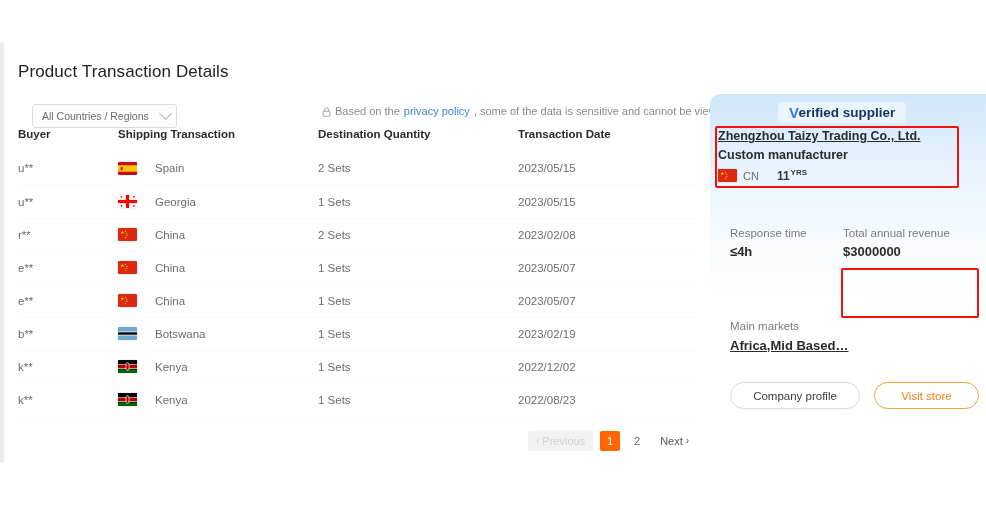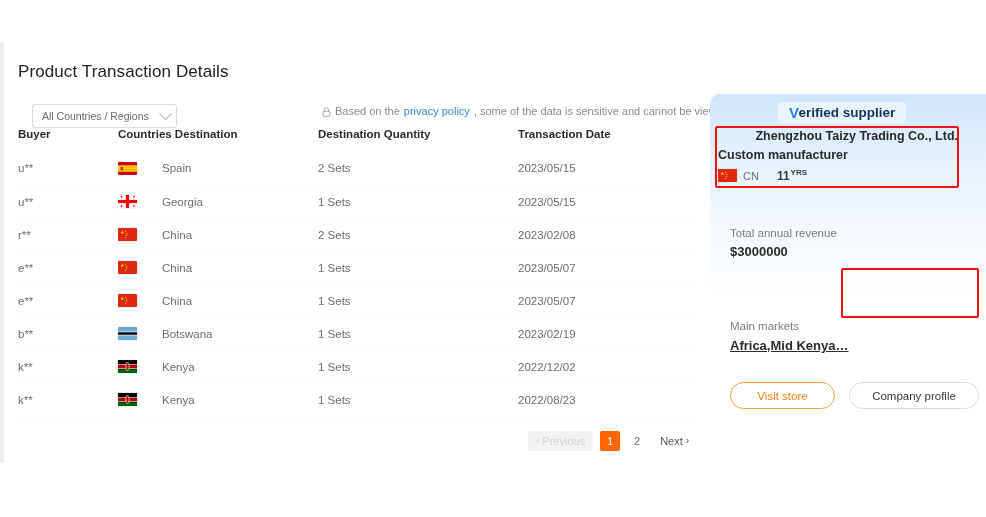--- a/index.html
+++ b/index.html
@@ -116,21 +116,21 @@
     padding: 0;
     vertical-align: middle;
     white-space: nowrap;
     border-bottom: 1px solid #fafafa;
   }
   .col-buyer  { width: 100px; }
   .col-dest   { width: 200px; }
   .col-qty    { width: 200px; }
   .col-date   { width: 180px; }
 
-  .dest-cell { display: flex; align-items: center; gap: 25px; }
+  .dest-cell { display: flex; align-items: center; gap: 18px; }
   .flag {
     width: 19px; height: 13px;
     flex: none;
     border-radius: 1px;
     overflow: hidden;
     position: relative;
     box-shadow: 0 0 0 .5px rgba(0,0,0,.10);
   }
 
   
@@ -205,22 +205,22 @@
 
   .company-block {
     position: absolute;
     left: 8px; top: 35px;
     width: 240px;
   }
   .company-name {
     font-size: 12.5px;
     font-weight: bold;
     color: #2b2b2b;
-    white-space: nowrap;
-    text-align: right;
+    text-decoration: underline;
+    white-space: nowrap;
   }
   .company-type {
     font-size: 12.5px;
     font-weight: bold;
     color: #2b2b2b;
     margin-top: 5px;
     white-space: nowrap;
   }
   .company-meta {
     margin-top: 6px;
@@ -328,21 +328,21 @@
   <table class="txn">
     <colgroup>
       <col class="col-buyer">
         <col class="col-dest">
         <col class="col-qty">
         <col class="col-date">
     </colgroup>
     <thead>
       <tr>
         <th>Buyer</th>
-        <th>Countries Destination</th>
+        <th>Shipping Transaction</th>
         <th>Destination Quantity</th>
         <th>Transaction Date</th>
       </tr>
     </thead>
     <tbody id="txn-body">
         <tr>
           <td>u**</td>
           <td>
             <div class="dest-cell">
               <span class="flag"><svg width="19" height="13" viewBox="0 0 19 13">
@@ -526,32 +526,36 @@
             <text x="6.4" y="9.9" font-size="2.2" fill="#ffde00">★</text>
           </svg>
         </span>
         <span>CN</span>
         <span class="yrs"><span>11</span><sup>YRS</sup></span>
       </div>
     </div>
 
     <div class="stats">
       <div class="stat-row">
+        <div class="stat">
+          <div class="stat-label">Response time</div>
+          <div class="stat-value">≤4h</div>
+        </div>
         <div class="stat wide">
           <div class="stat-label">Total annual revenue</div>
           <div class="stat-value">$3000000</div>
         </div>
       </div>
     </div>
 
     <div class="markets">
       <div class="stat-label">Main markets</div>
-      <div class="stat-value">Africa,Mid Kenya…</div>
+      <div class="stat-value">Africa,Mid Based…</div>
     </div>
 
     <div class="card-buttons">
+      <div class="btn btn-profile">Company profile</div>
       <div class="btn btn-visit">Visit store</div>
-      <div class="btn btn-profile">Company profile</div>
     </div>
 
   </div>
 
 </div>
 
 </body></html>

